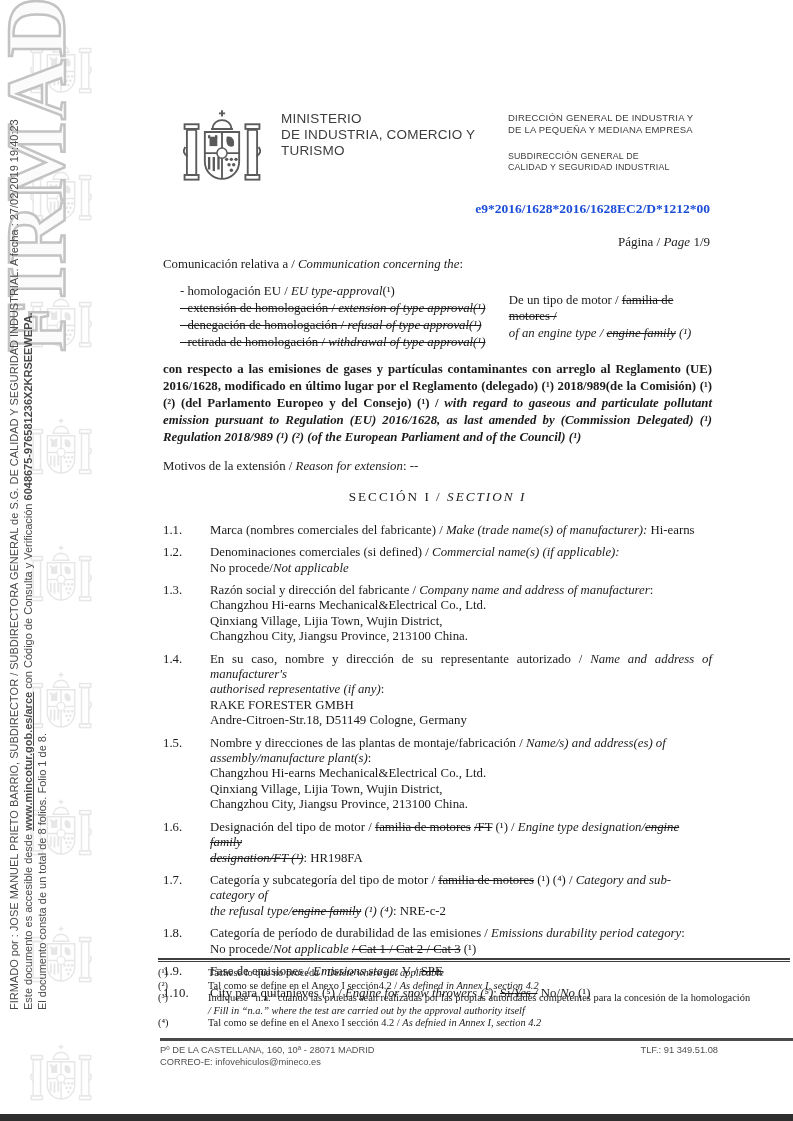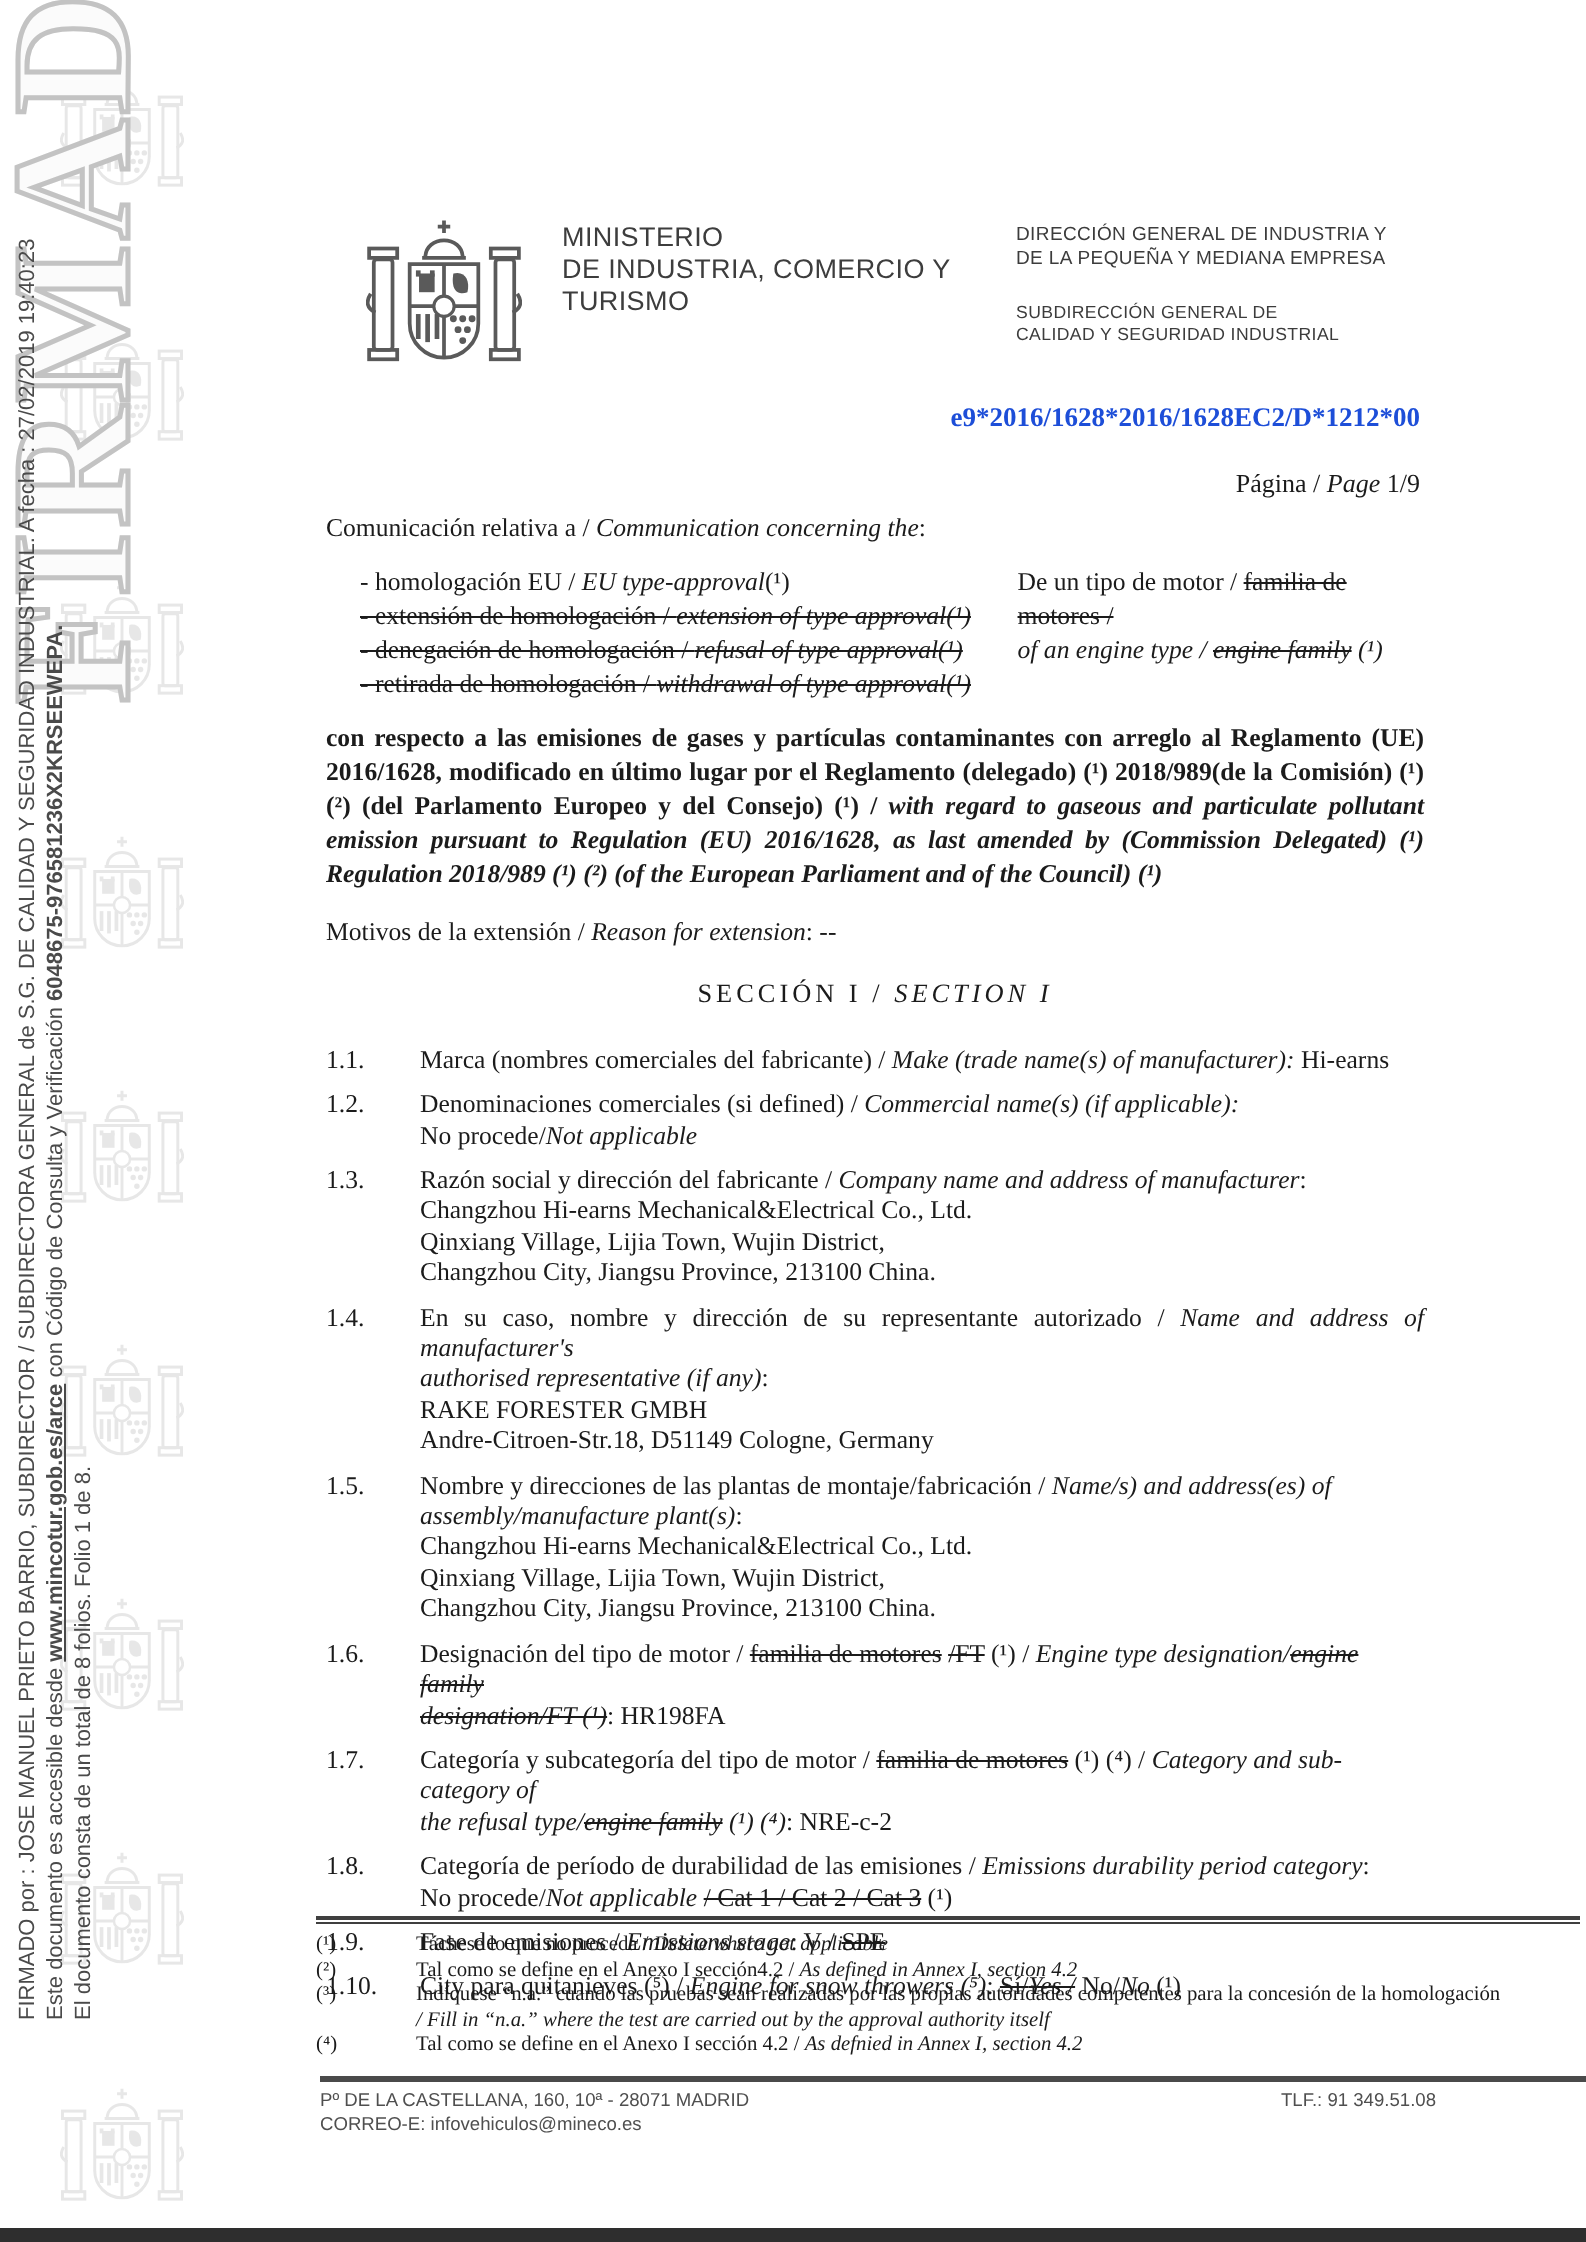--- a/index.html
+++ b/index.html
@@ -49,21 +49,21 @@
     color:#3c3c3c; letter-spacing:0.2px;
   }
   .approval-no {
     position:absolute; right:83px; top:201px;
     font-weight:bold; font-size:13.5px; color:#1d4ed8; white-space:nowrap;
   }
   .page-no { position:absolute; right:83px; top:234px; font-size:13px; }
   
   .content { position:absolute; left:163px; top:256px; width:549px; font-size:12.8px; line-height:16.2px; }
   .comm-title { margin-bottom:11px; }
-  .options-row { display:flex; margin-bottom:11px; }
+  .options-row { display:flex; margin-bottom:11px;align-items:center; }
   .opt-list { margin-left:17px; width:330px; line-height:16.8px; }
   .opt-right { margin-left:auto; width:204px; line-height:16.8px; }
   .reg-par { text-align:justify; margin-bottom:13px; line-height:16.8px;font-weight:bold; }
   .extension-line { margin-bottom:12px; }
   .section-heading { text-align:center; letter-spacing:2px; font-size:13.2px; margin:14px 0 18px; }
   .item { display:flex; margin-bottom:7px; line-height:15.4px; }
   .item .num { width:47px; flex:none; }
   .item .itext { flex:1; }
   .just { text-align:justify; }
   

